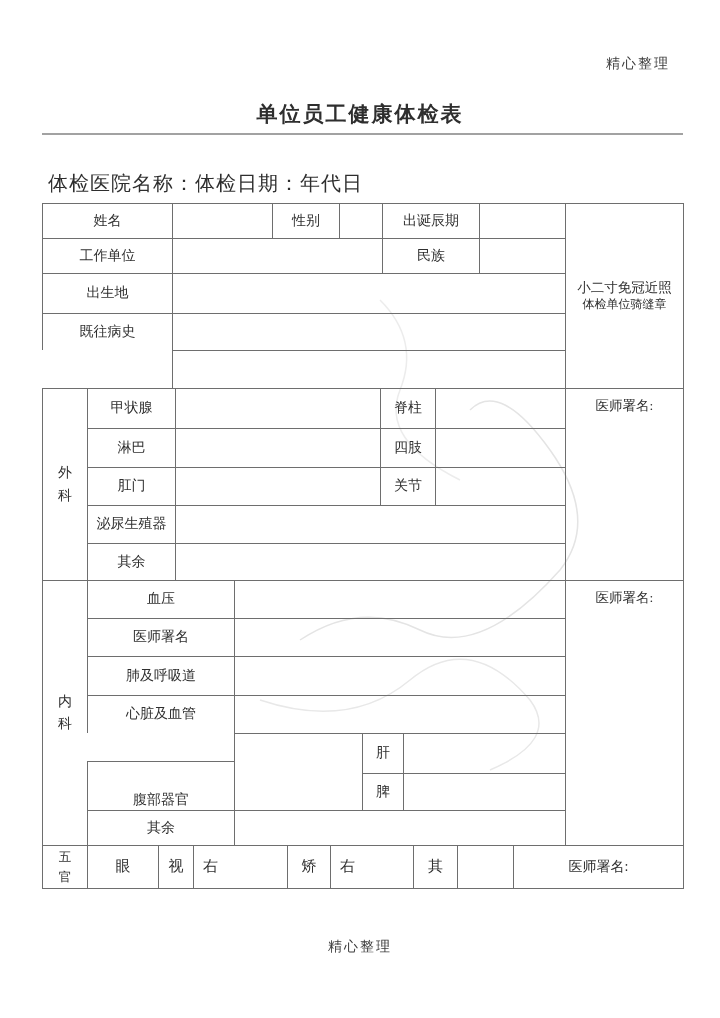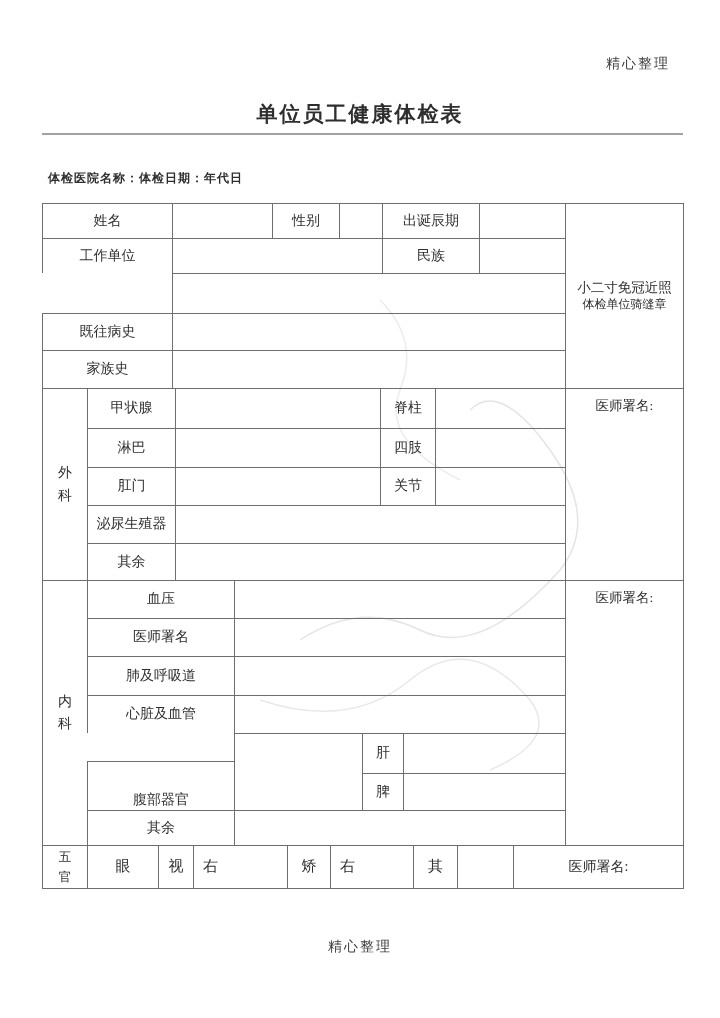--- a/index.html
+++ b/index.html
@@ -5,21 +5,21 @@
   html,body { margin:0; padding:0; background:#ffffff; }
   .page {
     position:relative; width:720px; height:1018px; background:#ffffff;
     font-family:"Liberation Serif","DejaVu Serif",serif;
     color:#333333; overflow:hidden;
   }
   .wm-top { position:absolute; top:55px; right:50px; font-size:14px; letter-spacing:2px; color:#3d3d3d; }
   .doc-title { position:absolute; top:100px; left:0; width:720px; text-align:center;
     font-size:21px; font-weight:600; letter-spacing:2px; color:#2e2e2e; }
   .title-rule { position:absolute; top:133px; left:42px; width:641px; height:2px; background:#a2a2a2; }
-  .subtitle { position:absolute; top:170px; left:48px; font-size:12px; font-weight:700; color:#2e2e2e; letter-spacing:1px; }
+  .subtitle { position:absolute; top:170px; left:48px; font-size:20px; font-weight:400; color:#2e2e2e; letter-spacing:1px; }
   .wm-bottom { position:absolute; top:938px; left:0; width:720px; text-align:center; font-size:14px; letter-spacing:2px; color:#3d3d3d; }
 
   .tbl { position:absolute; left:42px; top:203px; width:641px; height:685px;
     border-right:1px solid #6e6e6e; border-bottom:1px solid #6e6e6e; }
   .cell { position:absolute; box-sizing:border-box;
     border-left:1px solid #6e6e6e; border-top:1px solid #6e6e6e;
     display:flex; align-items:center; justify-content:center;
     font-size:14px; color:#2f2f2f; background:transparent; line-height:1.3; }
   .cell.left { justify-content:flex-start; padding-left:9px; }
   .cell.sig { align-items:flex-start; padding-top:8px; font-size:13.5px; }
@@ -57,24 +57,24 @@
     <div class="cell photo-cell" style="left:523px;top:0;width:118px;height:185px">
       <span class="l1">小二寸免冠近照</span>
       <span class="l2">体检单位骑缝章</span>
     </div>
 
     <div class="cell" style="left:0;top:35px;width:130px;height:35px">工作单位</div>
     <div class="cell" style="left:130px;top:35px;width:210px;height:35px"></div>
     <div class="cell" style="left:340px;top:35px;width:97px;height:35px">民族</div>
     <div class="cell" style="left:437px;top:35px;width:86px;height:35px"></div>
 
+    <div class="cell" style="left:0;top:70px;width:130px;height:40px">出生地</div>
     <div class="cell" style="left:130px;top:70px;width:393px;height:40px"></div>
     <div class="cell" style="left:0;top:110px;width:130px;height:37px">既往病史</div>
     <div class="cell" style="left:130px;top:110px;width:393px;height:37px"></div>
-    <div class="cell" style="left:0;top:147px;width:130px;height:38px">家族史</div>
     <div class="cell" style="left:130px;top:147px;width:393px;height:38px"></div>
 
     <div class="cell vlabel" style="left:0;top:185px;width:45px;height:192px">
       <span>外科</span>
     </div>
     <div class="cell sig" style="left:523px;top:185px;width:118px;height:192px">医师署名:</div>
 
     <div class="cell" style="left:45px;top:185px;width:88px;height:40px">甲状腺</div>
     <div class="cell" style="left:133px;top:185px;width:205px;height:40px"></div>
     <div class="cell" style="left:338px;top:185px;width:55px;height:40px">脊柱</div>

